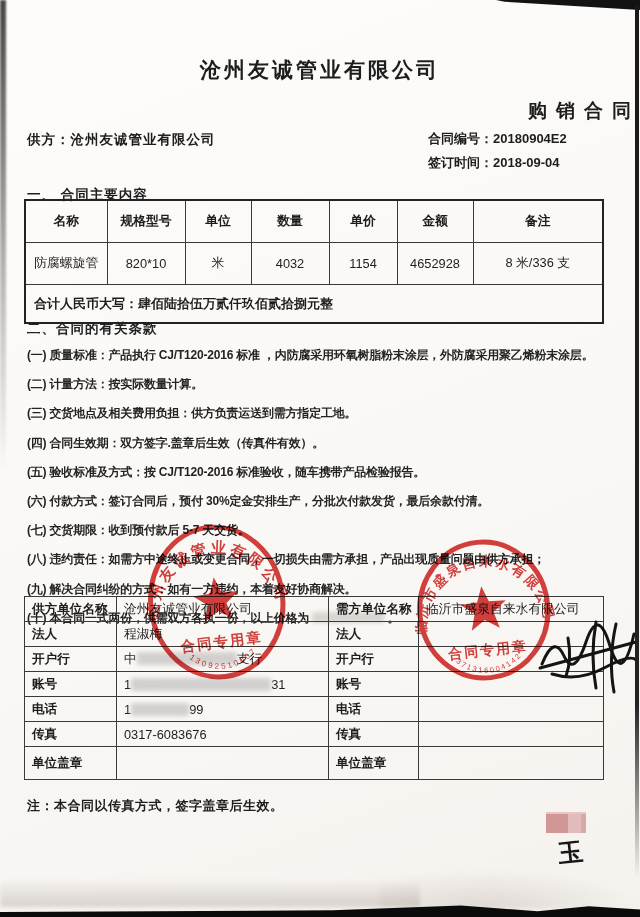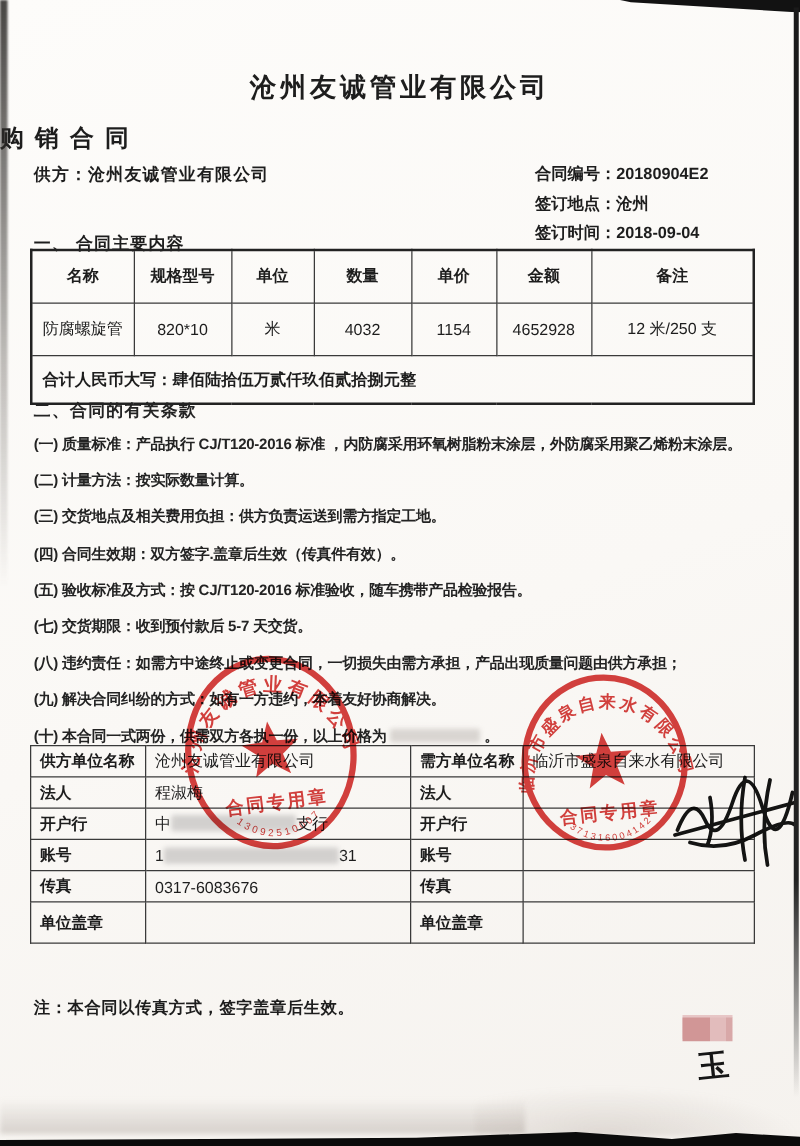--- a/index.html
+++ b/index.html
@@ -17,21 +17,21 @@
   .edge-right{top:6px;right:1px;width:4px;height:872px;background:linear-gradient(to bottom,#1a1a1a 0%,#222 80%,rgba(30,30,30,0) 100%);}
   .edge-left{top:0;left:0;width:6px;height:470px;background:linear-gradient(to bottom,rgba(40,38,36,.85),rgba(70,65,60,.35) 60%,rgba(90,85,80,0));filter:blur(1px);}
   .edge-bottom{bottom:0;left:0;width:640px;height:13px;background:#0b0b0b;
     clip-path:polygon(0 62%,52% 48%,72% 12%,84% 55%,92% 18%,100% 42%,100% 100%,0 100%);}
   .shadow-bottom{bottom:10px;left:0;width:420px;height:28px;
     background:linear-gradient(to top,rgba(140,128,120,.30),rgba(140,128,120,0));filter:blur(2px);}
   .shadow-bottom-mid{bottom:8px;left:380px;width:260px;height:40px;
     background:radial-gradient(ellipse at 40% 100%,rgba(150,135,125,.25),rgba(150,135,125,0) 70%);filter:blur(2px);}
   
   .company-title{top:56px;left:0;width:100%;text-align:center;font-size:21px;font-weight:bold;letter-spacing:3px;}
-  .doc-title{top:98px;left:0;width:100%;text-align:left;font-size:19px;font-weight:bold;letter-spacing:9px;}
+  .doc-title{top:98px;left:0;width:100%;text-align:right;font-size:19px;font-weight:bold;letter-spacing:9px;}
   .party-line{left:27px;font-size:13.5px;font-weight:bold;letter-spacing:1px;text-align:right;}
   .meta{top:127px;left:428px;font-size:13px;font-weight:bold;line-height:23.5px;}
   .sec-head{left:27px;font-size:13.5px;font-weight:bold;letter-spacing:1px;}
   
   table{border-collapse:collapse;}
   .t1{top:199px;left:24px;width:580px;table-layout:fixed;border:2px solid #222;}
   .t1 td{border:1px solid #3a3a3a;text-align:center;font-size:12.8px;padding:0;}
   .t1 .hrow td{height:41px;font-weight:bold;}
   .t1 .drow td{height:41px;}
   .t1 .trow td{height:37px;text-align:left;padding-left:8px;font-weight:bold;font-size:13px;margin-top:12px;}
@@ -63,21 +63,20 @@
 
   <div class="abs company-title">沧州友诚管业有限公司</div>
   <div class="abs doc-title">购销合同</div>
 
   <div class="abs party-line" style="top:131px">
     <span>供方：</span><span>沧州友诚管业有限公司</span>
   </div>
 
   <div class="abs meta">
     <div><span>合同编号：</span><span>20180904E2</span></div>
-    <div><span>签订地点：</span><span>沧州</span></div>
     <div><span>签订时间：</span><span>2018-09-04</span></div>
   </div>
 
   <div class="abs sec-head" style="top:186px">一、 合同主要内容</div>
   <table class="abs t1">
     <colgroup>
         <col style="width:82px">
         <col style="width:78px">
         <col style="width:66px">
         <col style="width:78px">
@@ -95,37 +94,38 @@
       <td>金额</td>
       <td>备注</td>
     </tr>
     <tr class="drow">
       <td>防腐螺旋管</td>
       <td>820*10</td>
       <td>米</td>
       <td>4032</td>
       <td>1154</td>
       <td>4652928</td>
-      <td>12 米/250 支</td>
+      <td>8 米/336 支</td>
     </tr>
     <tr class="trow">
       <td colspan="7">
         <span>合计人民币大写：</span><span>肆佰陆拾伍万贰仟玖佰贰拾捌元整</span>
       </td>
     </tr>
   </tbody>
     </table>
 
   <div class="abs terms">
     <p class="head">二、合同的有关条款</p>
     <p>(一) 质量标准：产品执行 CJ/T120-2016 标准 ，内防腐采用环氧树脂粉末涂层，外防腐采用聚乙烯粉末涂层。</p>
     <p>(二) 计量方法：按实际数量计算。</p>
     <p>(三) 交货地点及相关费用负担：供方负责运送到需方指定工地。</p>
     <p>(四) 合同生效期：双方签字.盖章后生效（传真件有效）。</p>
     <p>(五) 验收标准及方式：按 CJ/T120-2016 标准验收，随车携带产品检验报告。</p>
+    <p>(六) 付款方式：签订合同后，预付 30%定金安排生产，分批次付款发货，最后余款付清。</p>
     <p>(七) 交货期限：收到预付款后 5-7 天交货。</p>
     <p>(八) 违约责任：如需方中途终止或变更合同，一切损失由需方承担，产品出现质量问题由供方承担；</p>
     <p>(九) 解决合同纠纷的方式：如有一方违约，本着友好协商解决。</p>
     <p>
       <span>(十) 本合同一式两份，供需双方各执一份，以上价格为</span>
       <span class="smudge"></span>
       <span>。</span>
     </p>
   </div>
 
@@ -155,20 +155,26 @@
       <td>开户行</td>
       <td class="val"></td>
     </tr>
     <tr>
       <td>账号</td>
       <td class="val"><span>1</span><span class="redact" style="width:140px"></span><span>31</span></td>
       <td>账号</td>
       <td class="val"></td>
     </tr>
     <tr>
+      <td>电话</td>
+      <td class="val"><span>1</span><span class="redact" style="width:58px"></span><span>99</span></td>
+      <td>电话</td>
+      <td class="val"></td>
+    </tr>
+    <tr>
       <td>传真</td>
       <td class="val">0317-6083676</td>
       <td>传真</td>
       <td class="val"></td>
     </tr>
     <tr>
       <td style="height:32px">单位盖章</td>
       <td class="val"></td>
       <td>单位盖章</td>
       <td class="val"></td>

